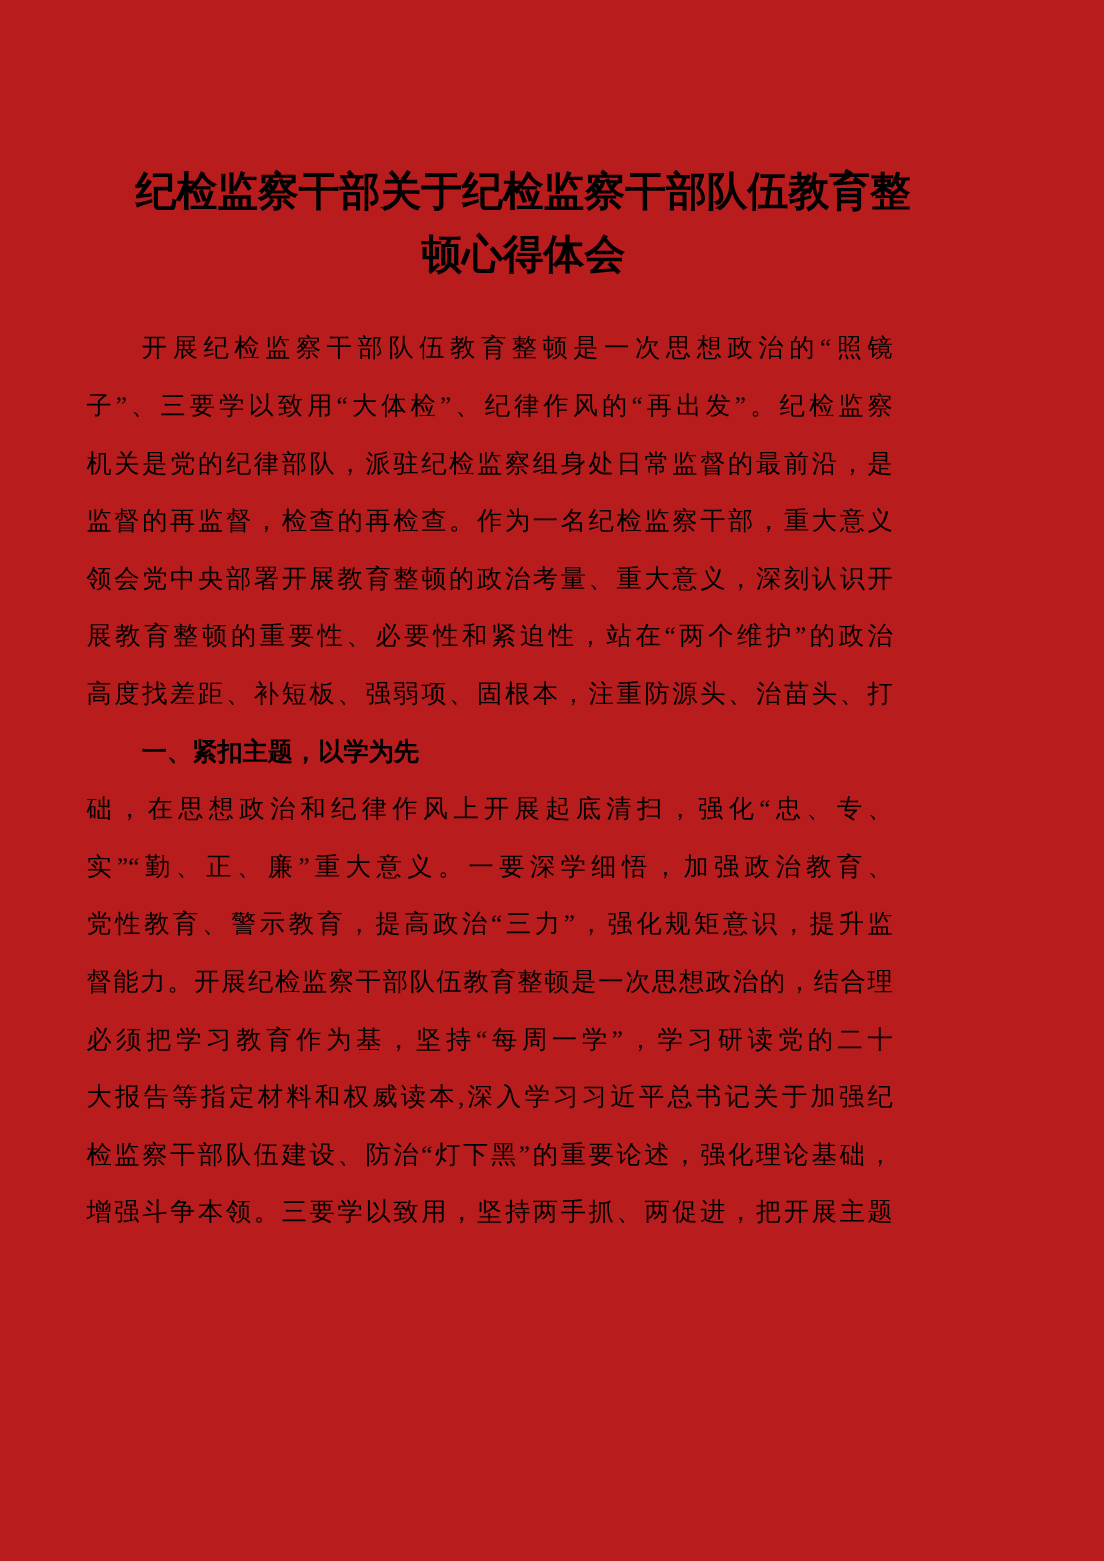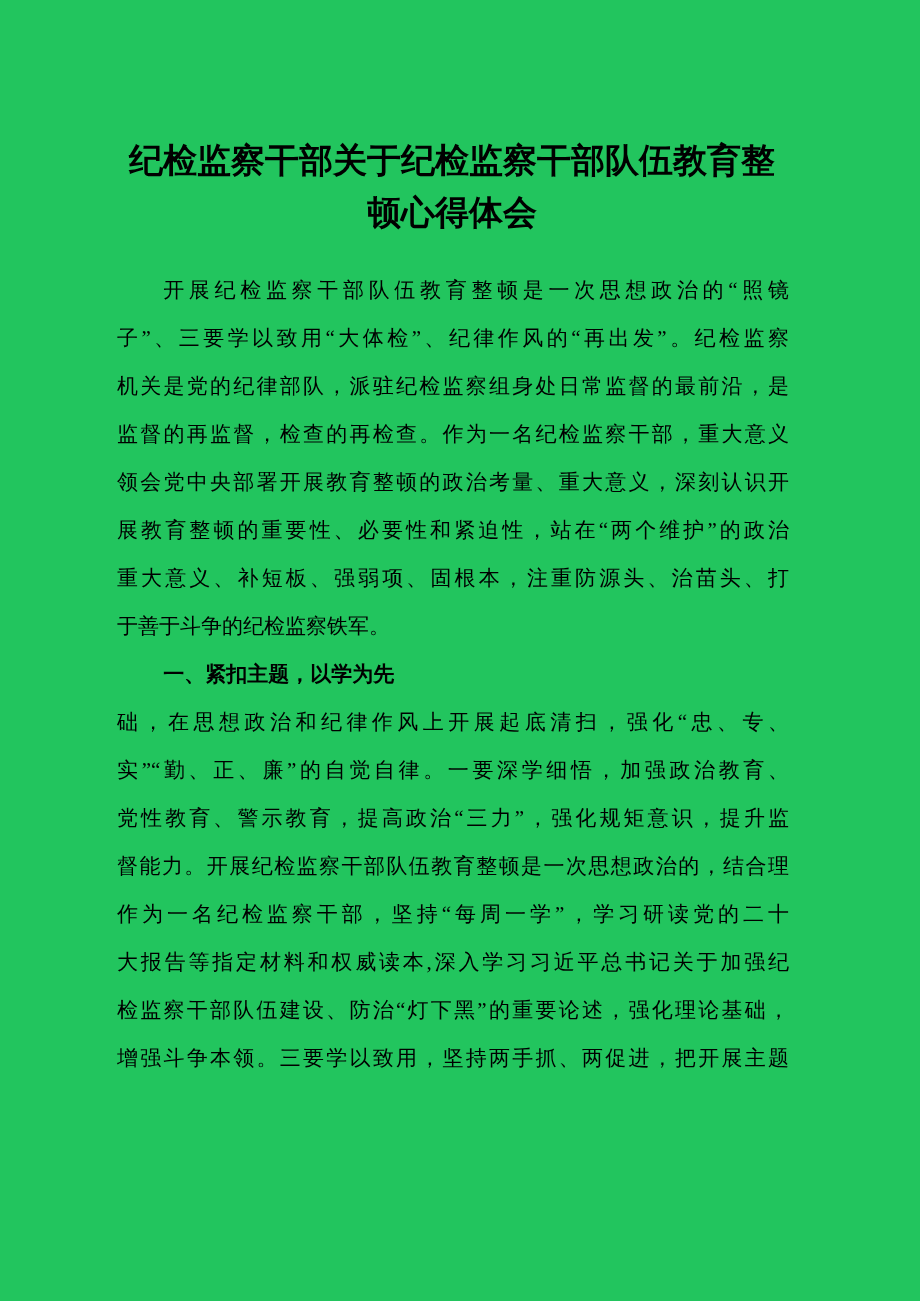--- a/index.html
+++ b/index.html
@@ -6,37 +6,36 @@
     margin: 0;
     padding: 0;
     background: #ffffff;
     color: #000000;
   }
   .page {
     position: relative;
     width: 920px;
     height: 1301px;
     box-sizing: border-box;
-    background: #22c55e;
-    padding: 134px 120px 0 104px;
+    background: #b91c1c;
+    padding: 134px 120px 0 72px;
     overflow: hidden;
     font-family: "Liberation Serif", "DejaVu Serif", serif;
   }
   .title {
     margin: 0 0 28px 0;
     font-family: "Liberation Sans", "DejaVu Sans", sans-serif;
     font-weight: bold;
     font-size: 34px;
     line-height: 52px;
     text-align: center;
     color: #000000;
   }
   .doc-body {
     width: 672px;
-    margin-left: 13px;
   }
   .bline {
     font-size: 21px;
     line-height: 48px;
     text-align: justify;
     text-align-last: justify;
     white-space: normal;
     color: #000000;
   }
   .bline.first {
@@ -62,29 +61,28 @@
   </h1>
 
   <div class="doc-body">
 
     <div class="bline first">开展纪检监察干部队伍教育整顿是一次思想政治的“照镜</div>
     <div class="bline">子”、三要学以致用“大体检”、纪律作风的“再出发”。纪检监察</div>
     <div class="bline">机关是党的纪律部队，派驻纪检监察组身处日常监督的最前沿，是</div>
     <div class="bline">监督的再监督，检查的再检查。作为一名纪检监察干部，重大意义</div>
     <div class="bline">领会党中央部署开展教育整顿的政治考量、重大意义，深刻认识开</div>
     <div class="bline">展教育整顿的重要性、必要性和紧迫性，站在“两个维护”的政治</div>
-    <div class="bline">重大意义、补短板、强弱项、固根本，注重防源头、治苗头、打</div>
-    <div class="bline pend">于善于斗争的纪检监察铁军。</div>
+    <div class="bline">高度找差距、补短板、强弱项、固根本，注重防源头、治苗头、打</div>
 
     <div class="bline first heading">一、紧扣主题，以学为先</div>
 
     <div class="bline">础，在思想政治和纪律作风上开展起底清扫，强化“忠、专、</div>
-    <div class="bline">实”“勤、正、廉”的自觉自律。一要深学细悟，加强政治教育、</div>
+    <div class="bline">实”“勤、正、廉”重大意义。一要深学细悟，加强政治教育、</div>
     <div class="bline">党性教育、警示教育，提高政治“三力”，强化规矩意识，提升监</div>
     <div class="bline">督能力。开展纪检监察干部队伍教育整顿是一次思想政治的，结合理</div>
-    <div class="bline">作为一名纪检监察干部，坚持“每周一学”，学习研读党的二十</div>
+    <div class="bline">必须把学习教育作为基，坚持“每周一学”，学习研读党的二十</div>
     <div class="bline">大报告等指定材料和权威读本,深入学习习近平总书记关于加强纪</div>
     <div class="bline">检监察干部队伍建设、防治“灯下黑”的重要论述，强化理论基础，</div>
     <div class="bline">增强斗争本领。三要学以致用，坚持两手抓、两促进，把开展主题</div>
 
   </div>
 
 </div>
 
 </body></html>

